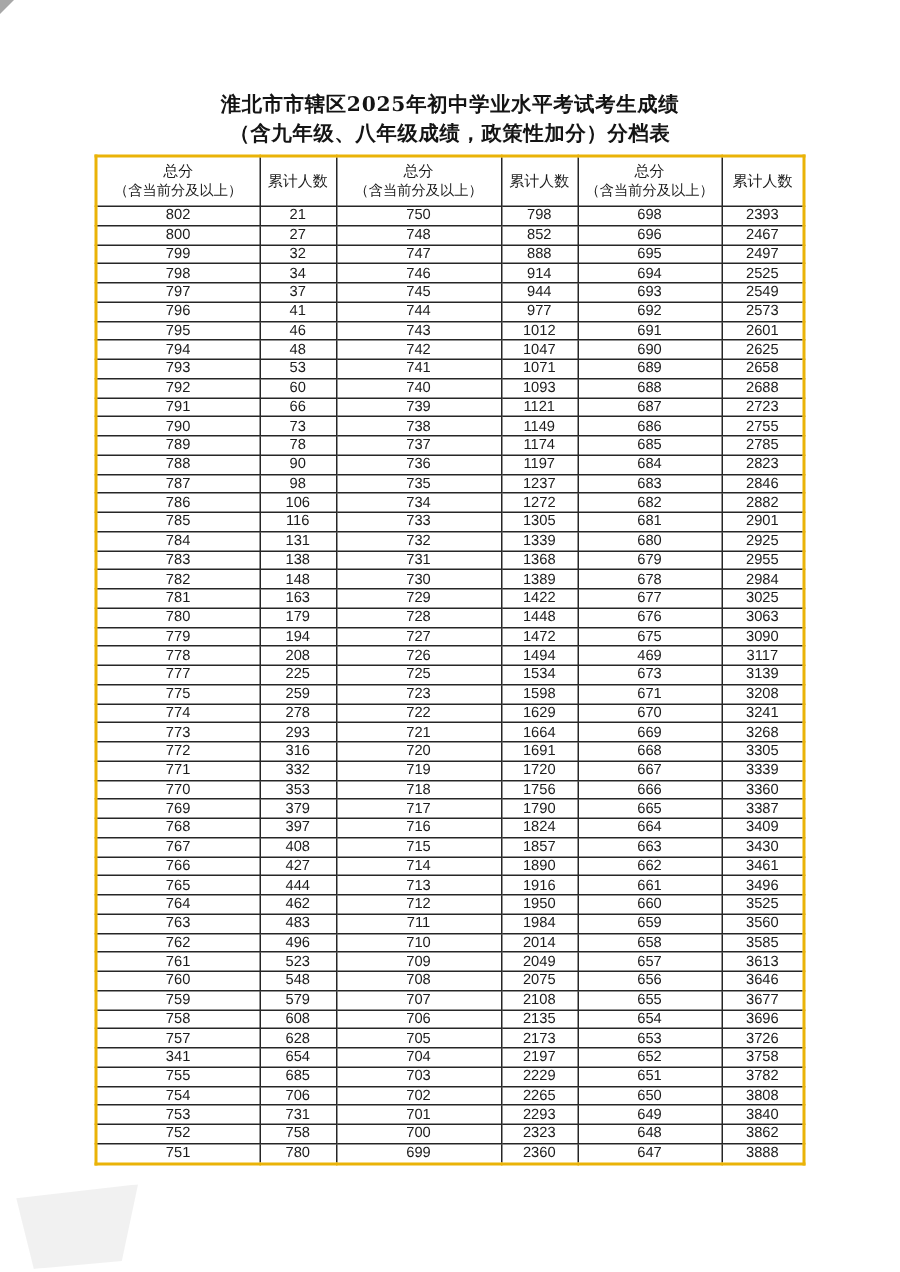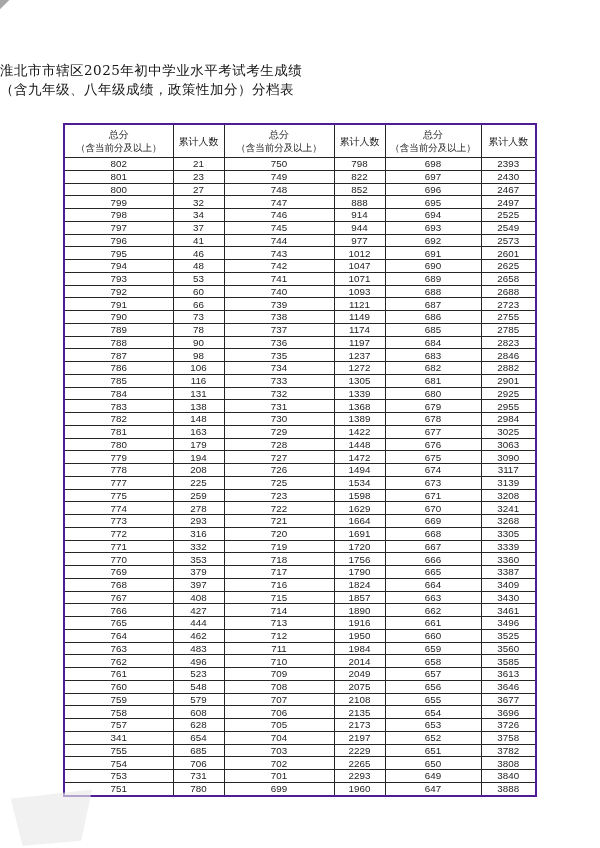--- a/index.html
+++ b/index.html
@@ -41,38 +41,37 @@
     background: #e9e9e9;
     opacity: 0.65;
     clip-path: polygon(3% 12%, 100% 0%, 85% 94%, 15% 100%);
     transform: rotate(-2deg);
   }
   .title {
     position: absolute;
     top: 61px;
     left: 0;
     width: 100%;
-    text-align: left;
+    text-align: center;
     font-family: "DejaVu Serif", "Liberation Serif", serif;
-    font-weight: normal;
+    font-weight: bold;
     font-size: 13.5px;
     line-height: 19px;
     color: #141414;
     letter-spacing: 0.5px;
   }
   table.score-table {
     position: absolute;
     left: 63px;
     top: 103px;
     width: 472px;
     table-layout: fixed;
     border-collapse: collapse;
-    border: 2px solid #4c1d95;
+    border: 2px solid #eab308;
     background: #ffffff;
-    margin-top: 20px;
   }
   .score-table th,
   .score-table td {
     border: 1px solid #262626;
     text-align: center;
     vertical-align: middle;
     padding: 0;
     color: #1c1c1c;
     overflow: hidden;
     white-space: nowrap;
@@ -136,28 +135,20 @@
     <tbody>
         <tr>
           <td>802</td>
           <td>21</td>
           <td>750</td>
           <td>798</td>
           <td>698</td>
           <td>2393</td>
         </tr>
         <tr>
-          <td>801</td>
-          <td>23</td>
-          <td>749</td>
-          <td>822</td>
-          <td>697</td>
-          <td>2430</td>
-        </tr>
-        <tr>
           <td>800</td>
           <td>27</td>
           <td>748</td>
           <td>852</td>
           <td>696</td>
           <td>2467</td>
         </tr>
         <tr>
           <td>799</td>
           <td>32</td>
@@ -324,21 +315,21 @@
           <td>727</td>
           <td>1472</td>
           <td>675</td>
           <td>3090</td>
         </tr>
         <tr>
           <td>778</td>
           <td>208</td>
           <td>726</td>
           <td>1494</td>
-          <td>674</td>
+          <td>469</td>
           <td>3117</td>
         </tr>
         <tr>
           <td>777</td>
           <td>225</td>
           <td>725</td>
           <td>1534</td>
           <td>673</td>
           <td>3139</td>
         </tr>
@@ -520,24 +511,32 @@
         </tr>
         <tr>
           <td>753</td>
           <td>731</td>
           <td>701</td>
           <td>2293</td>
           <td>649</td>
           <td>3840</td>
         </tr>
         <tr>
+          <td>752</td>
+          <td>758</td>
+          <td>700</td>
+          <td>2323</td>
+          <td>648</td>
+          <td>3862</td>
+        </tr>
+        <tr>
           <td>751</td>
           <td>780</td>
           <td>699</td>
-          <td>1960</td>
+          <td>2360</td>
           <td>647</td>
           <td>3888</td>
         </tr>
       </tbody>
   </table>
 
   <div class="page-shadow"></div>
 
 </div>
 

